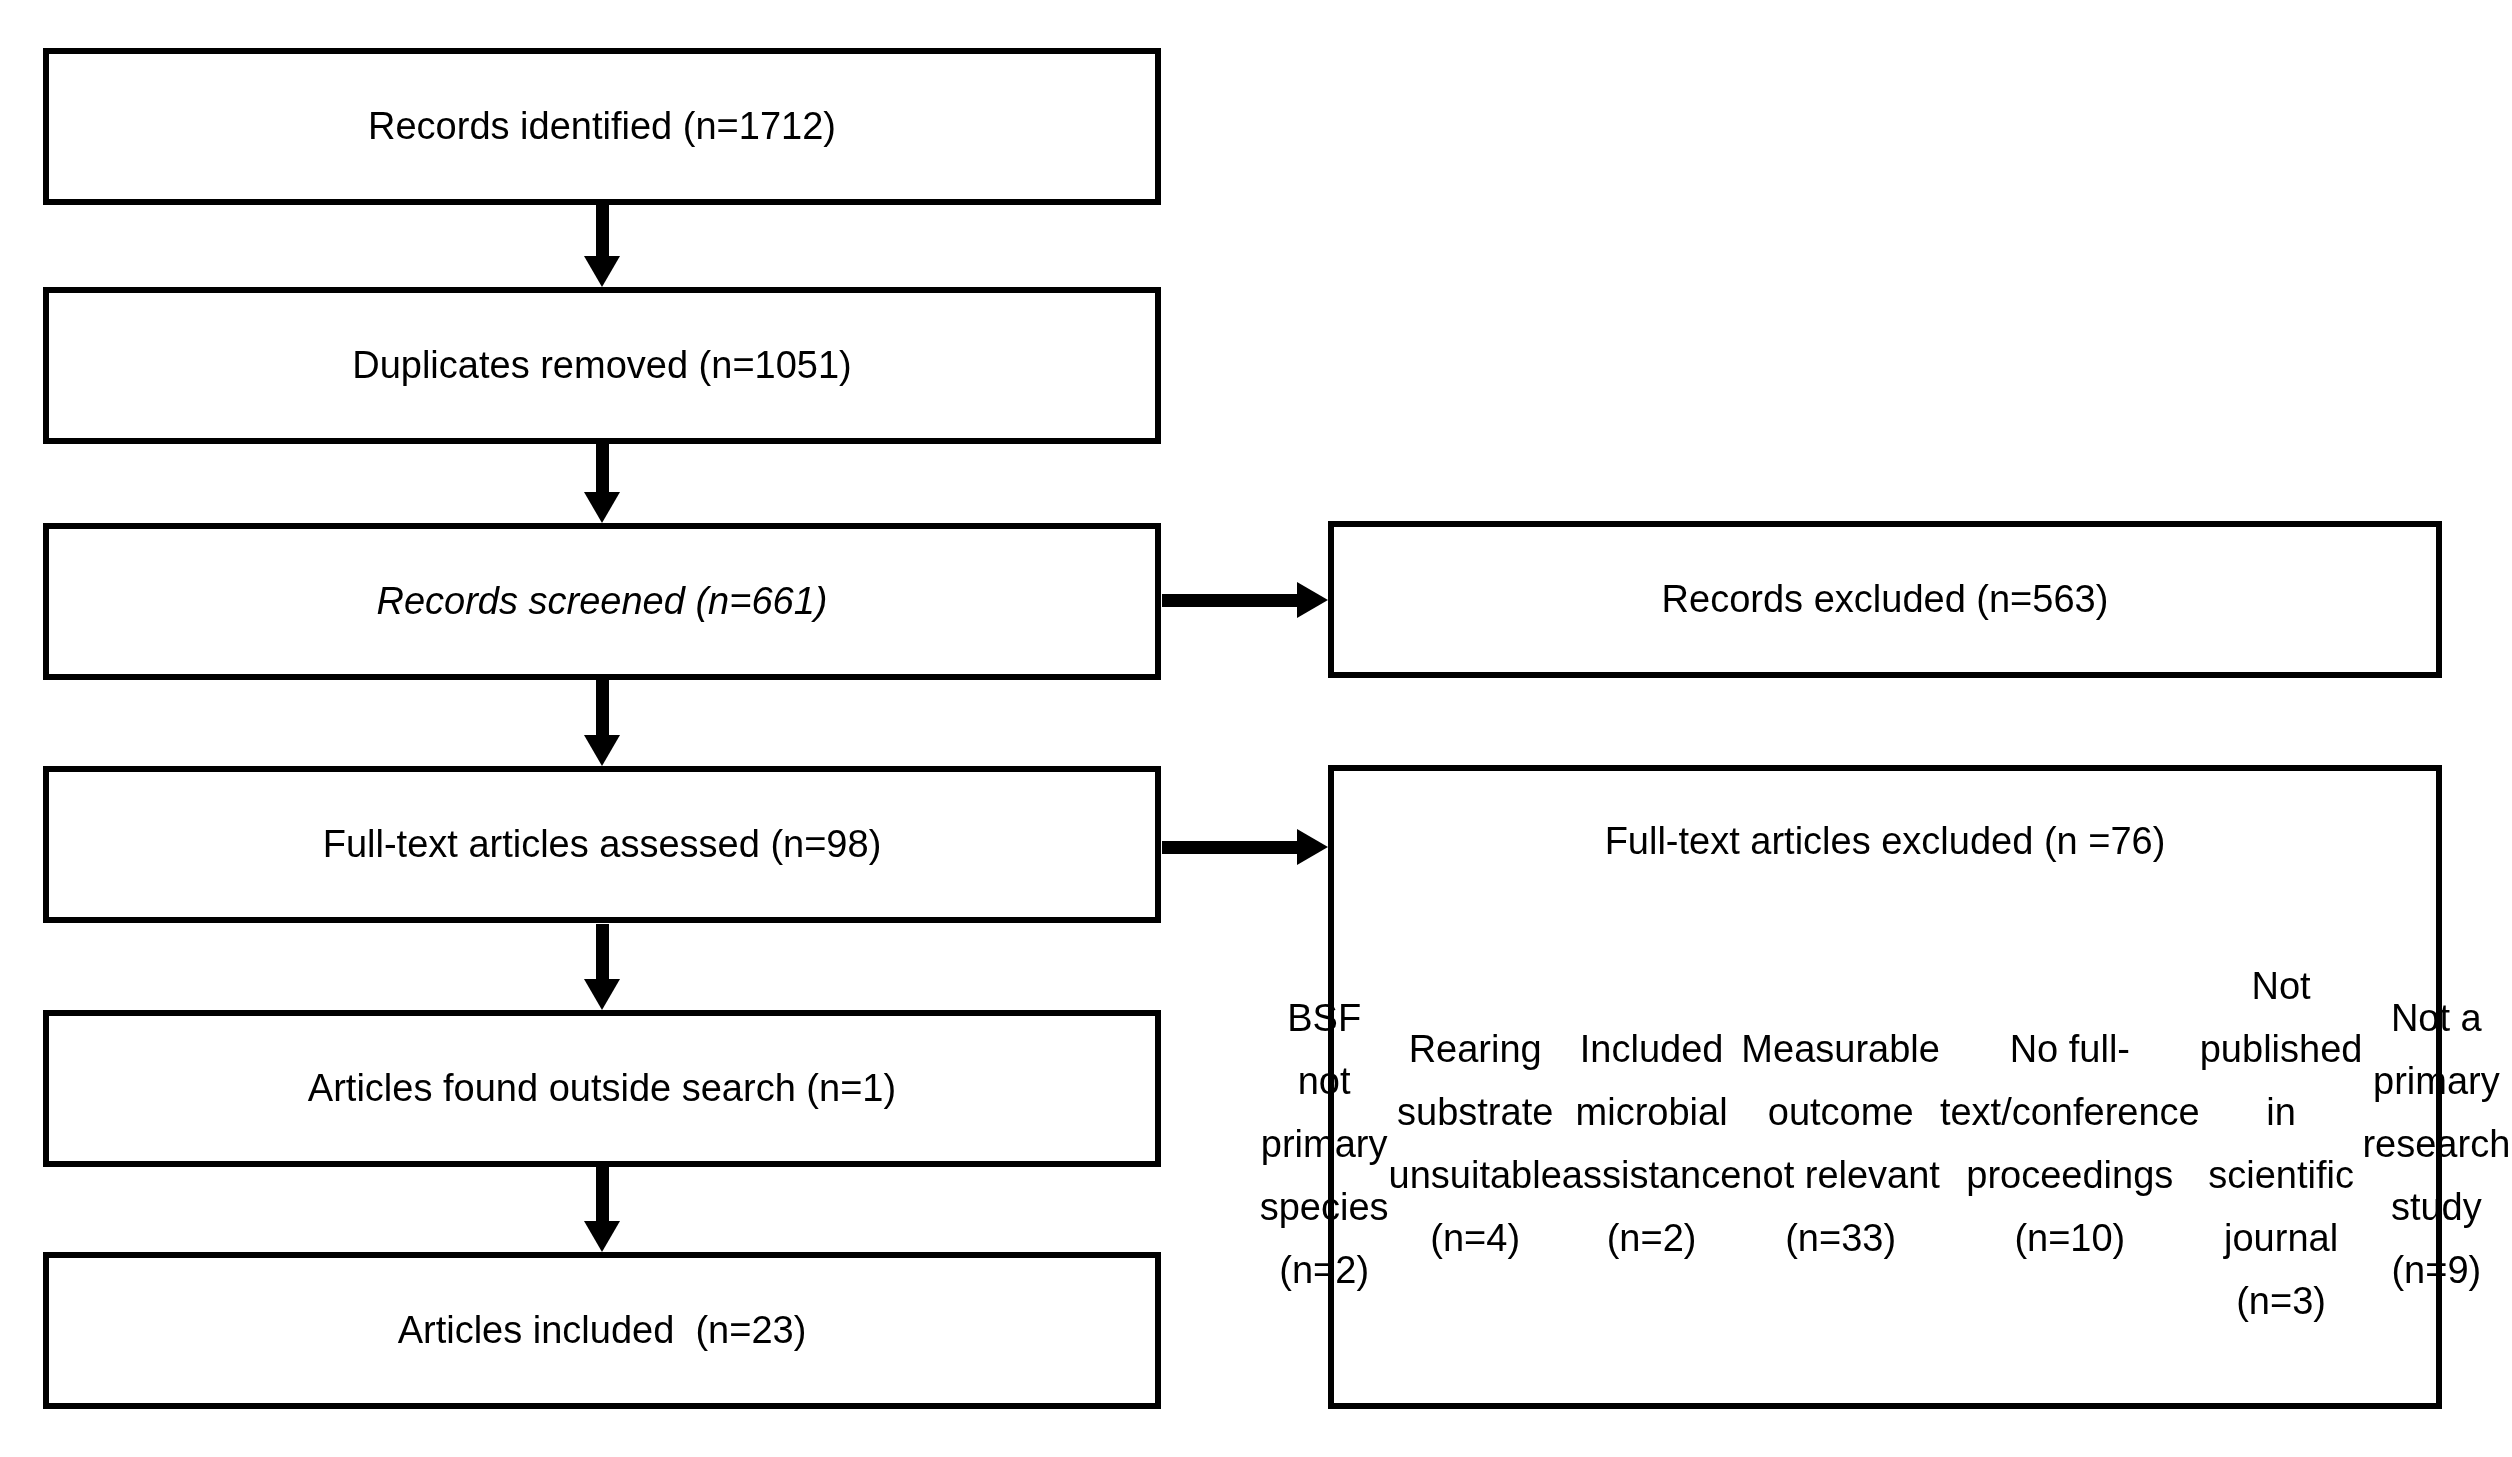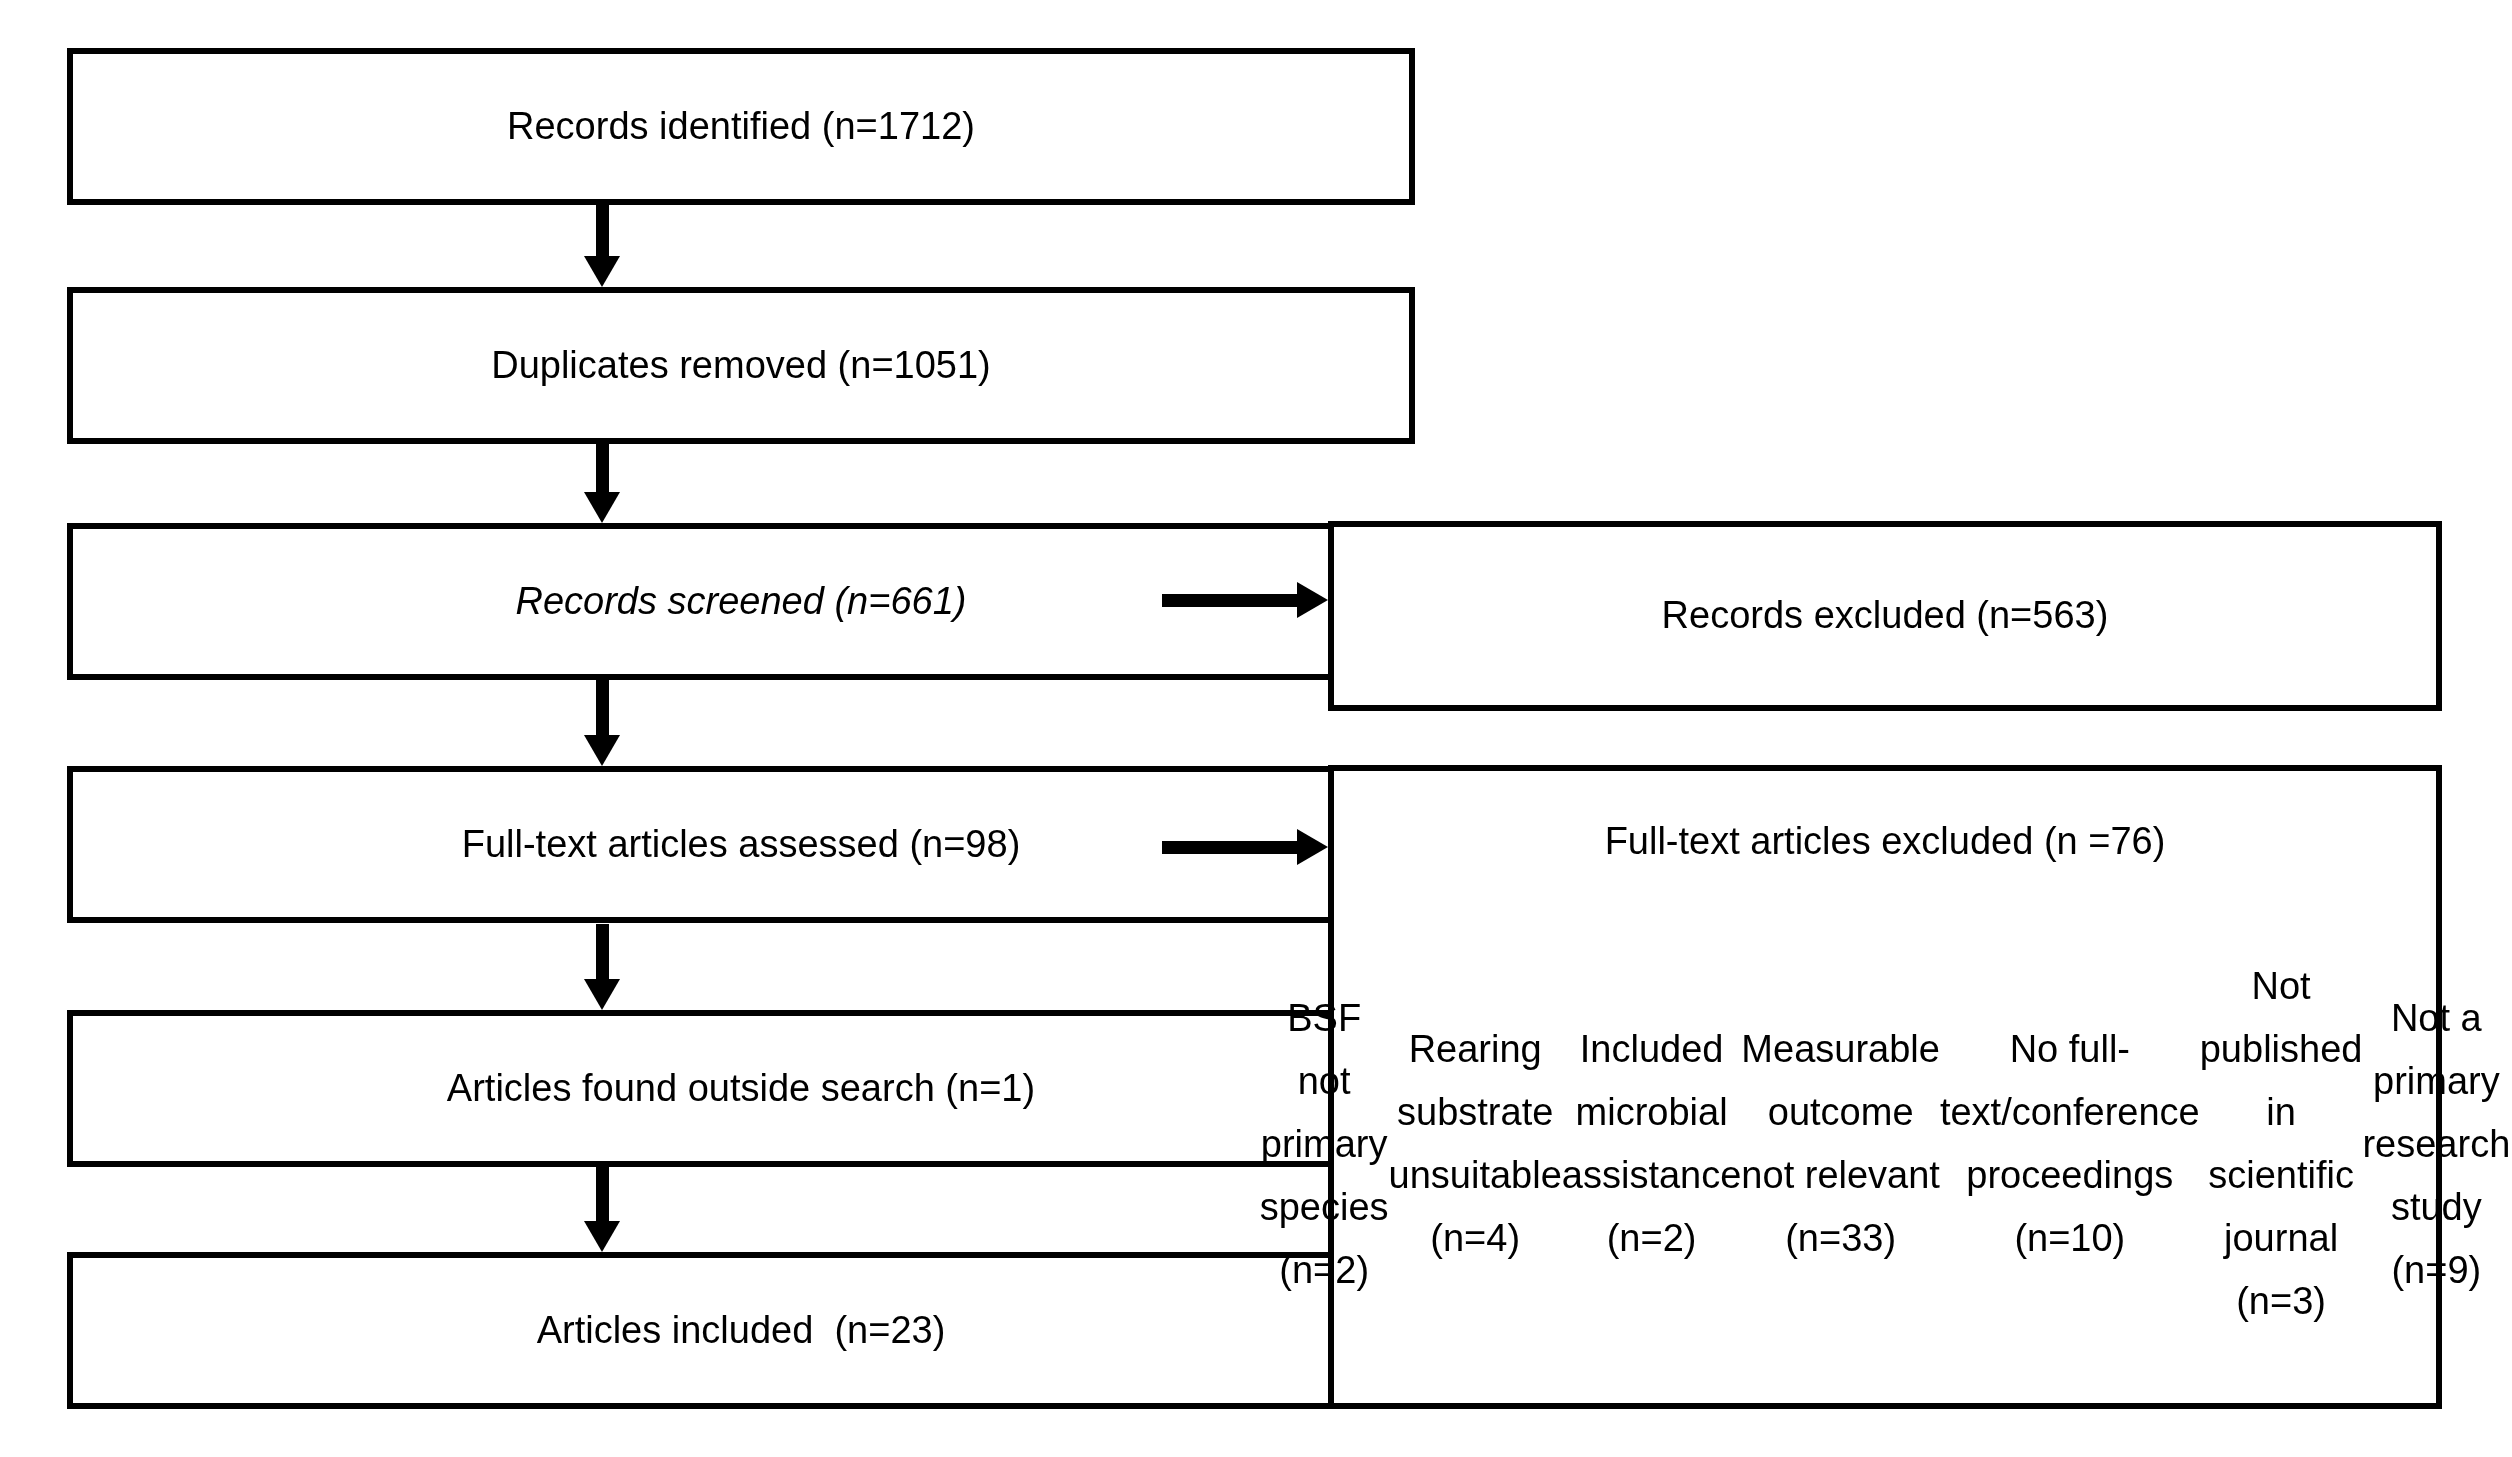--- a/index.html
+++ b/index.html
@@ -25,29 +25,29 @@
     align-items: center;
     justify-content: center;
     text-align: center;
   }
   .label {
     font-size: 38px;
     line-height: 1.25;
     white-space: pre-wrap;
   }
   
-  .main-box { left: 43px; width: 1348px; height: 157px; margin-left: 24px; }
+  .main-box { left: 43px; width: 1118px; height: 157px; }
   .b1 { top: 48px; }
   .b2 { top: 287px; }
   .b3 { top: 523px; font-style: italic; }
   .b4 { top: 766px; }
   .b5 { top: 1010px; }
   .b6 { top: 1252px; }
   
-  .side-box-1 { left: 1328px; top: 521px; width: 1114px; height: 190px; }
+  .side-box-1 { left: 1328px; top: 521px; width: 1114px; height: 157px; }
   .side-box-2 {
     left: 1328px; top: 765px; width: 1114px; height: 644px;
     flex-direction: column;
     justify-content: flex-start;
     padding-top: 48px;
   }
   .side-heading {
     font-size: 38px;
     line-height: 45px;
     white-space: pre-wrap;

